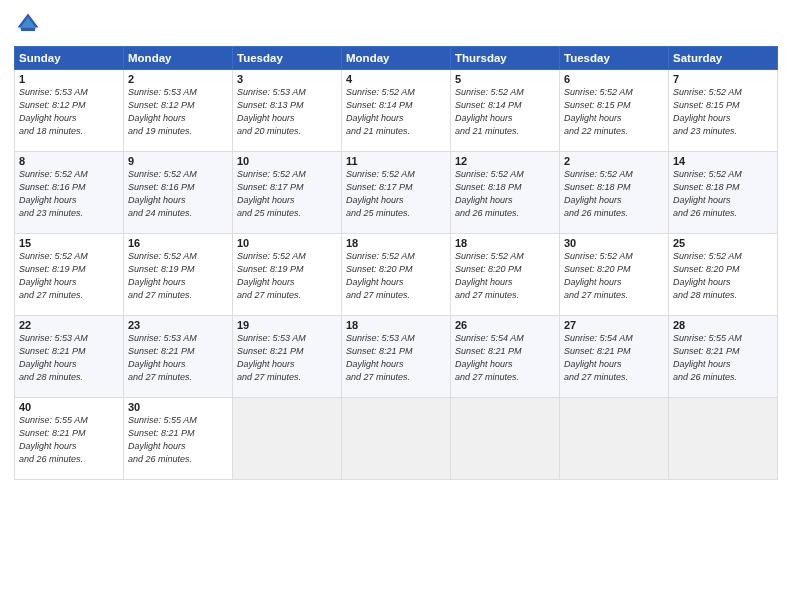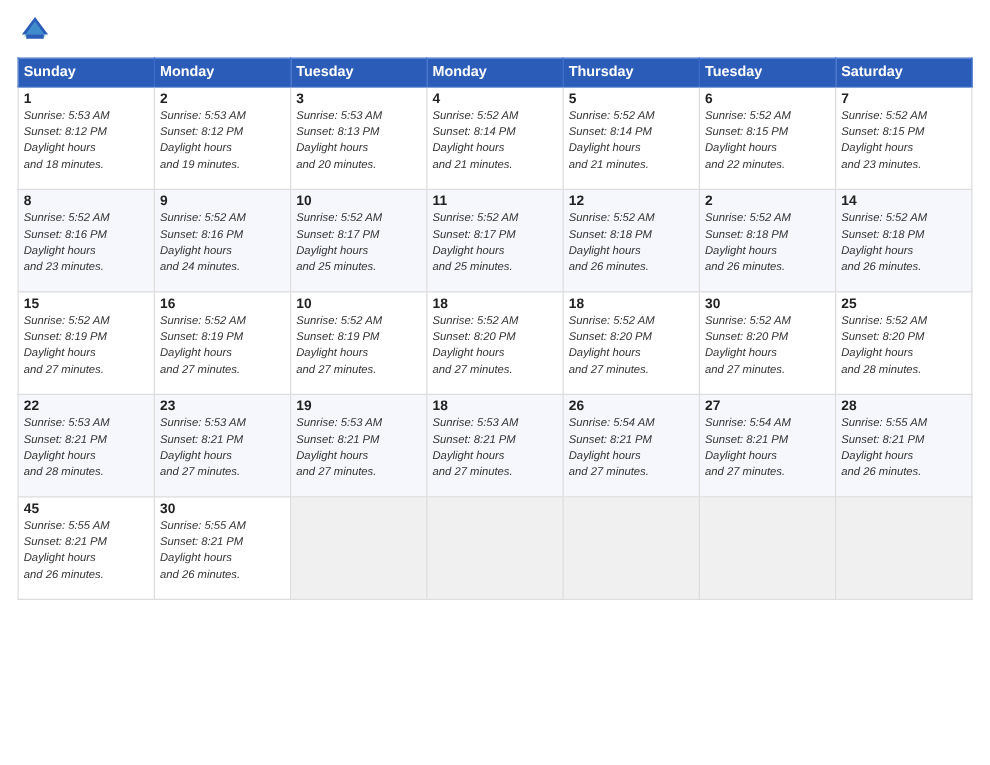--- a/index.html
+++ b/index.html
@@ -386,21 +386,21 @@
         <div class="day-info">
           Sunrise: 5:55 AM<br>
           Sunset: 8:21 PM<br>
           Daylight hours<br>
           and 26 minutes.
         </div>
       </td>
         </tr>
         <tr>
           <td>
-        <span class="day-num">45</span>
+        <span class="day-num">40</span>
         <div class="day-info">
           Sunrise: 5:55 AM<br>
           Sunset: 8:21 PM<br>
           Daylight hours<br>
           and 26 minutes.
         </div>
       </td>
           <td>
         <span class="day-num">30</span>
         <div class="day-info">

